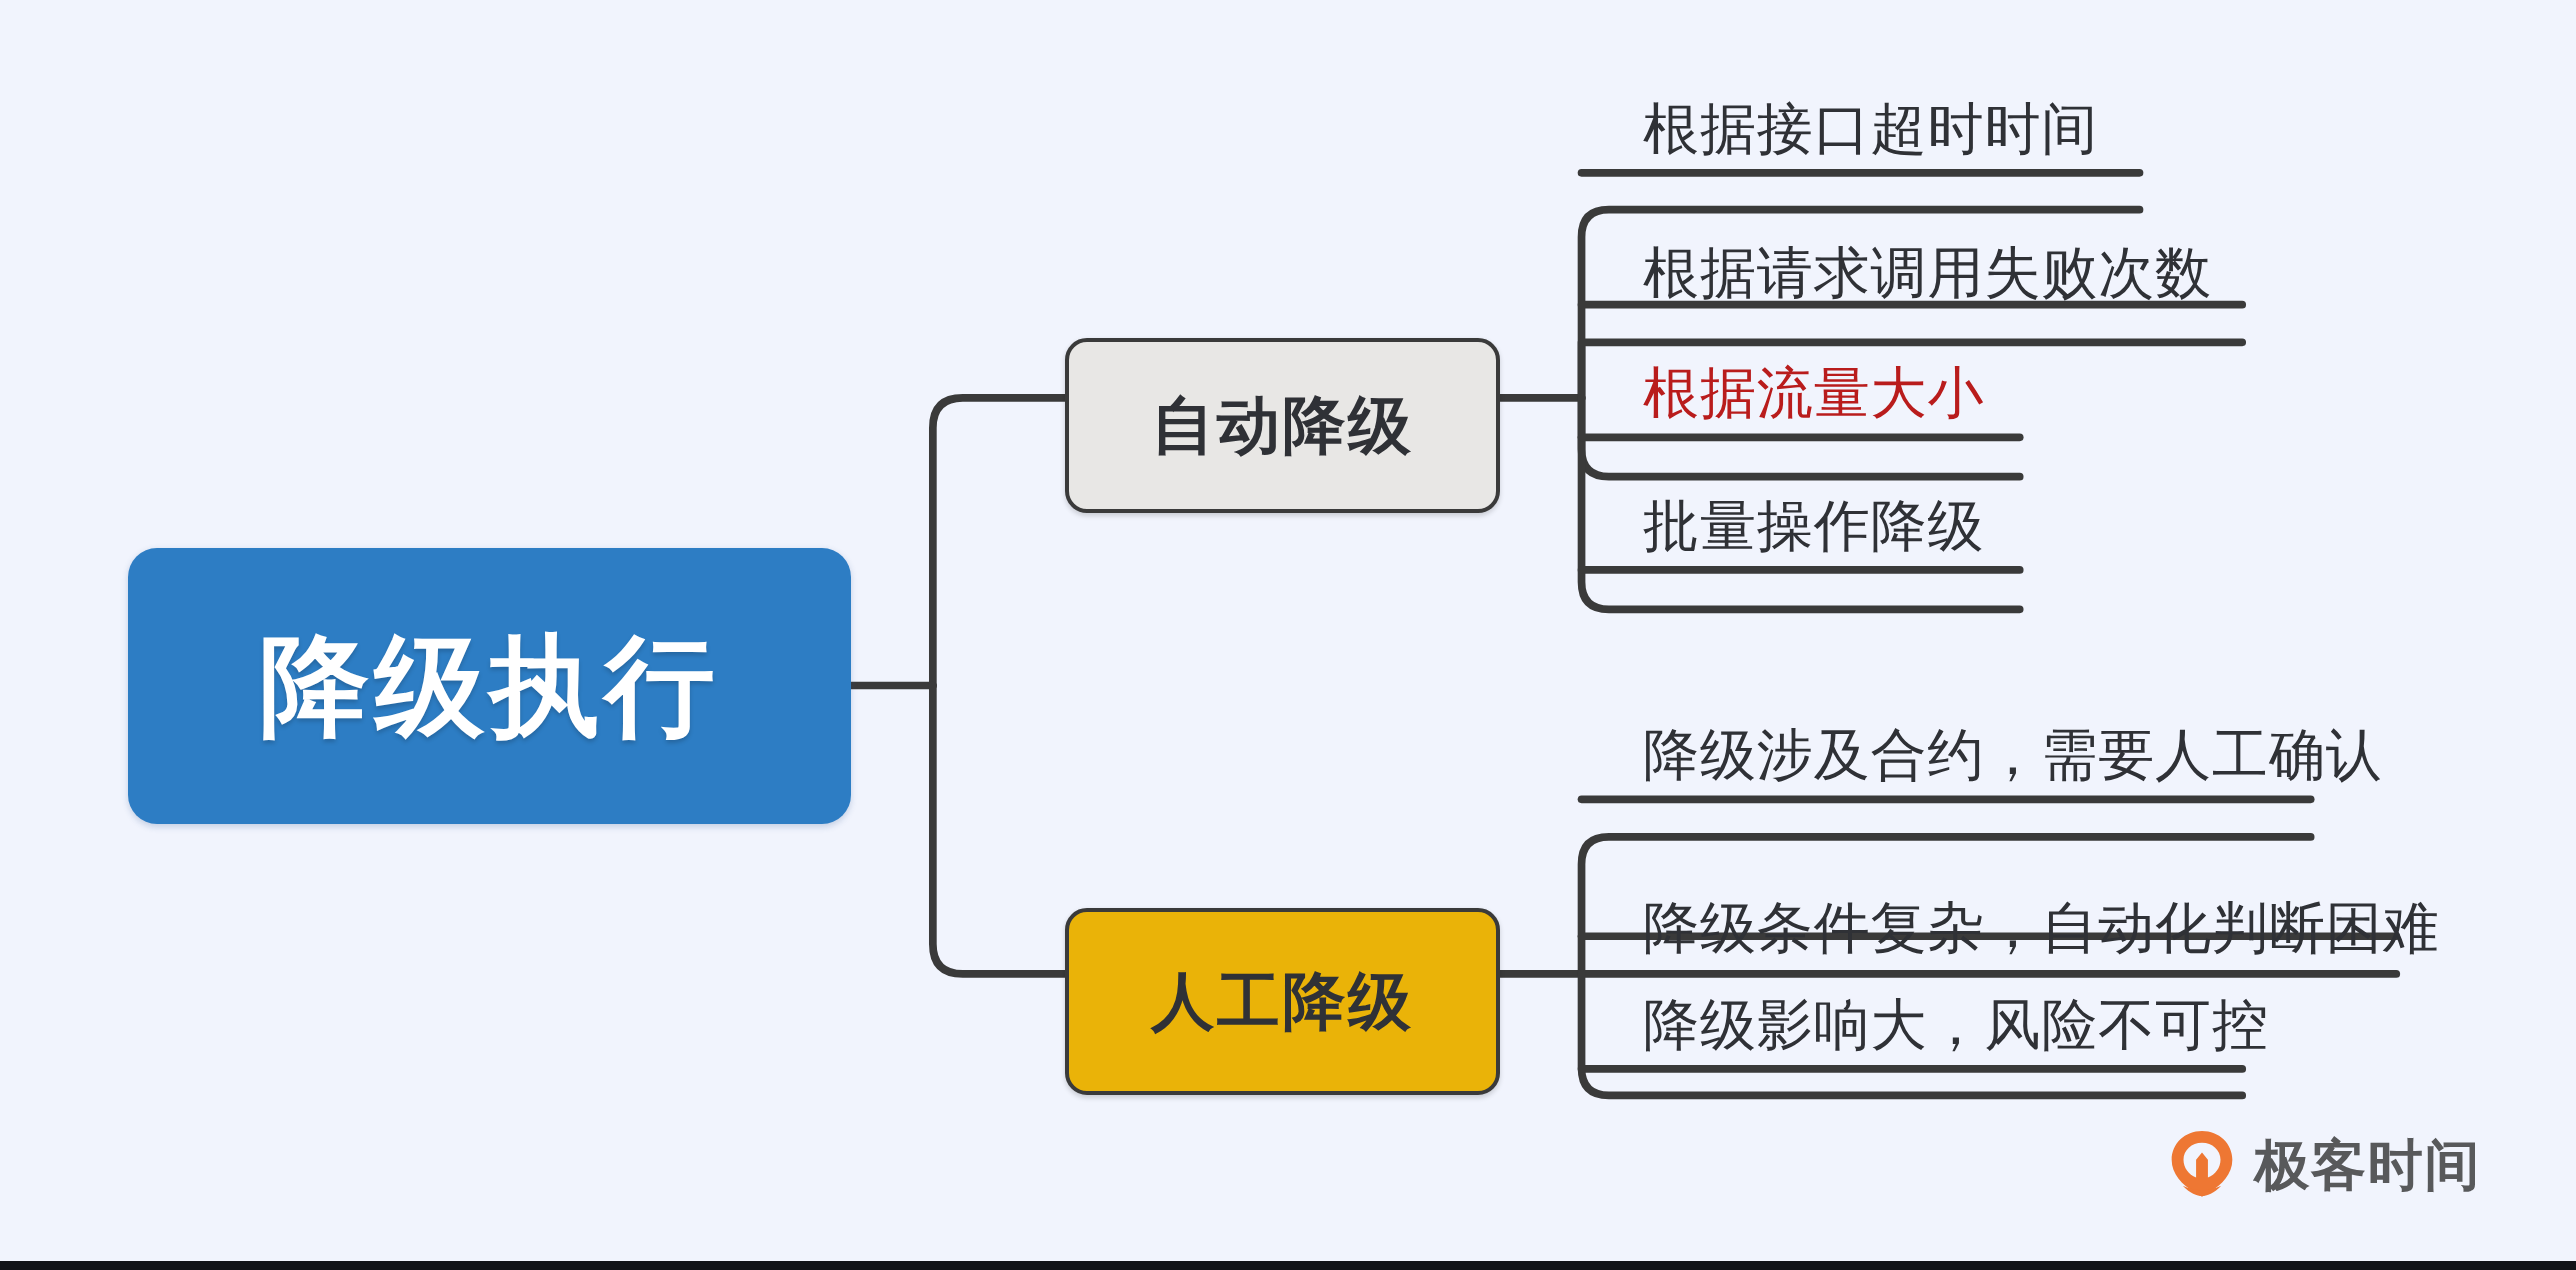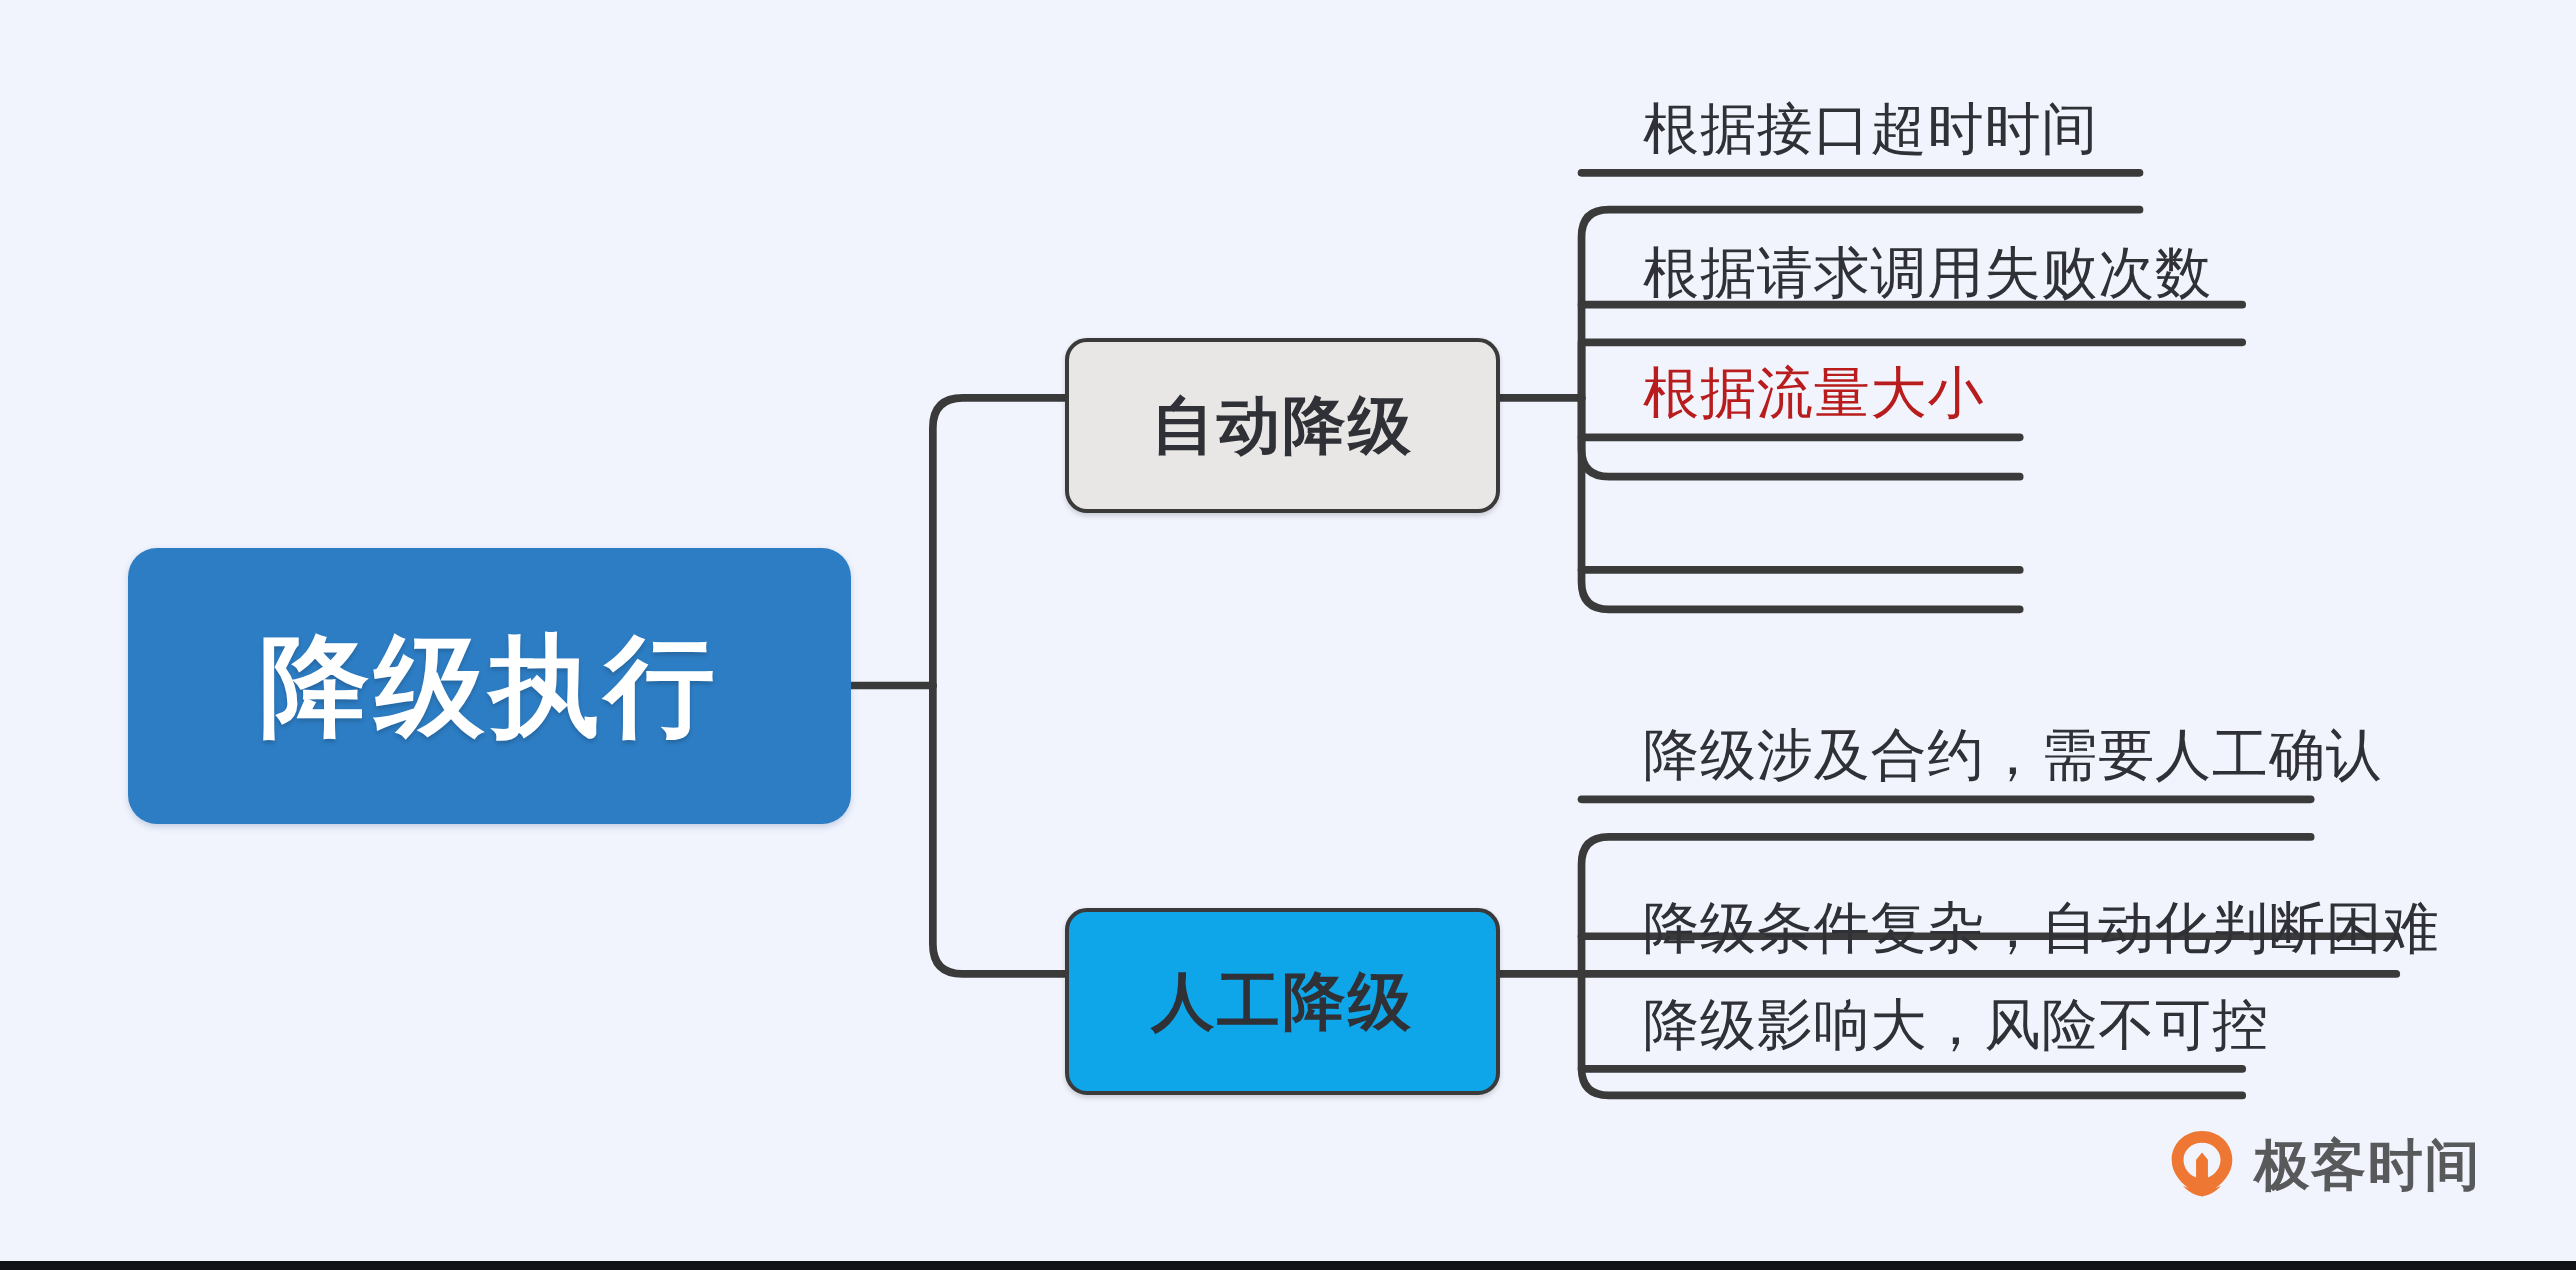--- a/index.html
+++ b/index.html
@@ -110,22 +110,25 @@
 
   <div class="leaf" style="left:1643px;top:101px;">
     <span class="leaf-label" style="color: rgb(47, 49, 54);">根据接口超时时间</span>
   </div>
   <div class="leaf" style="left:1643px;top:233px;margin-top:12px;">
     <span class="leaf-label" style="color: rgb(47, 49, 54);">根据请求调用失败次数</span>
   </div>
   <div class="leaf" style="left:1643px;top:365px;">
     <span class="leaf-label" style="color: #b91c1c;">根据流量大小</span>
   </div>
+  <div class="leaf" style="left:1643px;top:498px;">
+    <span class="leaf-label" style="color: rgb(47, 49, 54);">批量操作降级</span>
+  </div>
 
-  <div id="branch-manual" class="node branch-node" style="background: #0ea5e9; border-color: rgb(58, 58, 58);">
+  <div id="branch-manual" class="node branch-node" style="background: #eab308; border-color: rgb(58, 58, 58);">
     <span class="branch-label" style="color: rgb(47, 49, 54);">人工降级</span>
   </div>
 
   <div class="leaf" style="left:1643px;top:727px;">
     <span class="leaf-label" style="color: rgb(47, 49, 54);">降级涉及合约，需要人工确认</span>
   </div>
   <div class="leaf" style="left:1643px;top:864px;margin-top:36px;">
     <span class="leaf-label" style="color: rgb(47, 49, 54);">降级条件复杂，自动化判断困难</span>
   </div>
   <div class="leaf" style="left:1643px;top:997px;">

